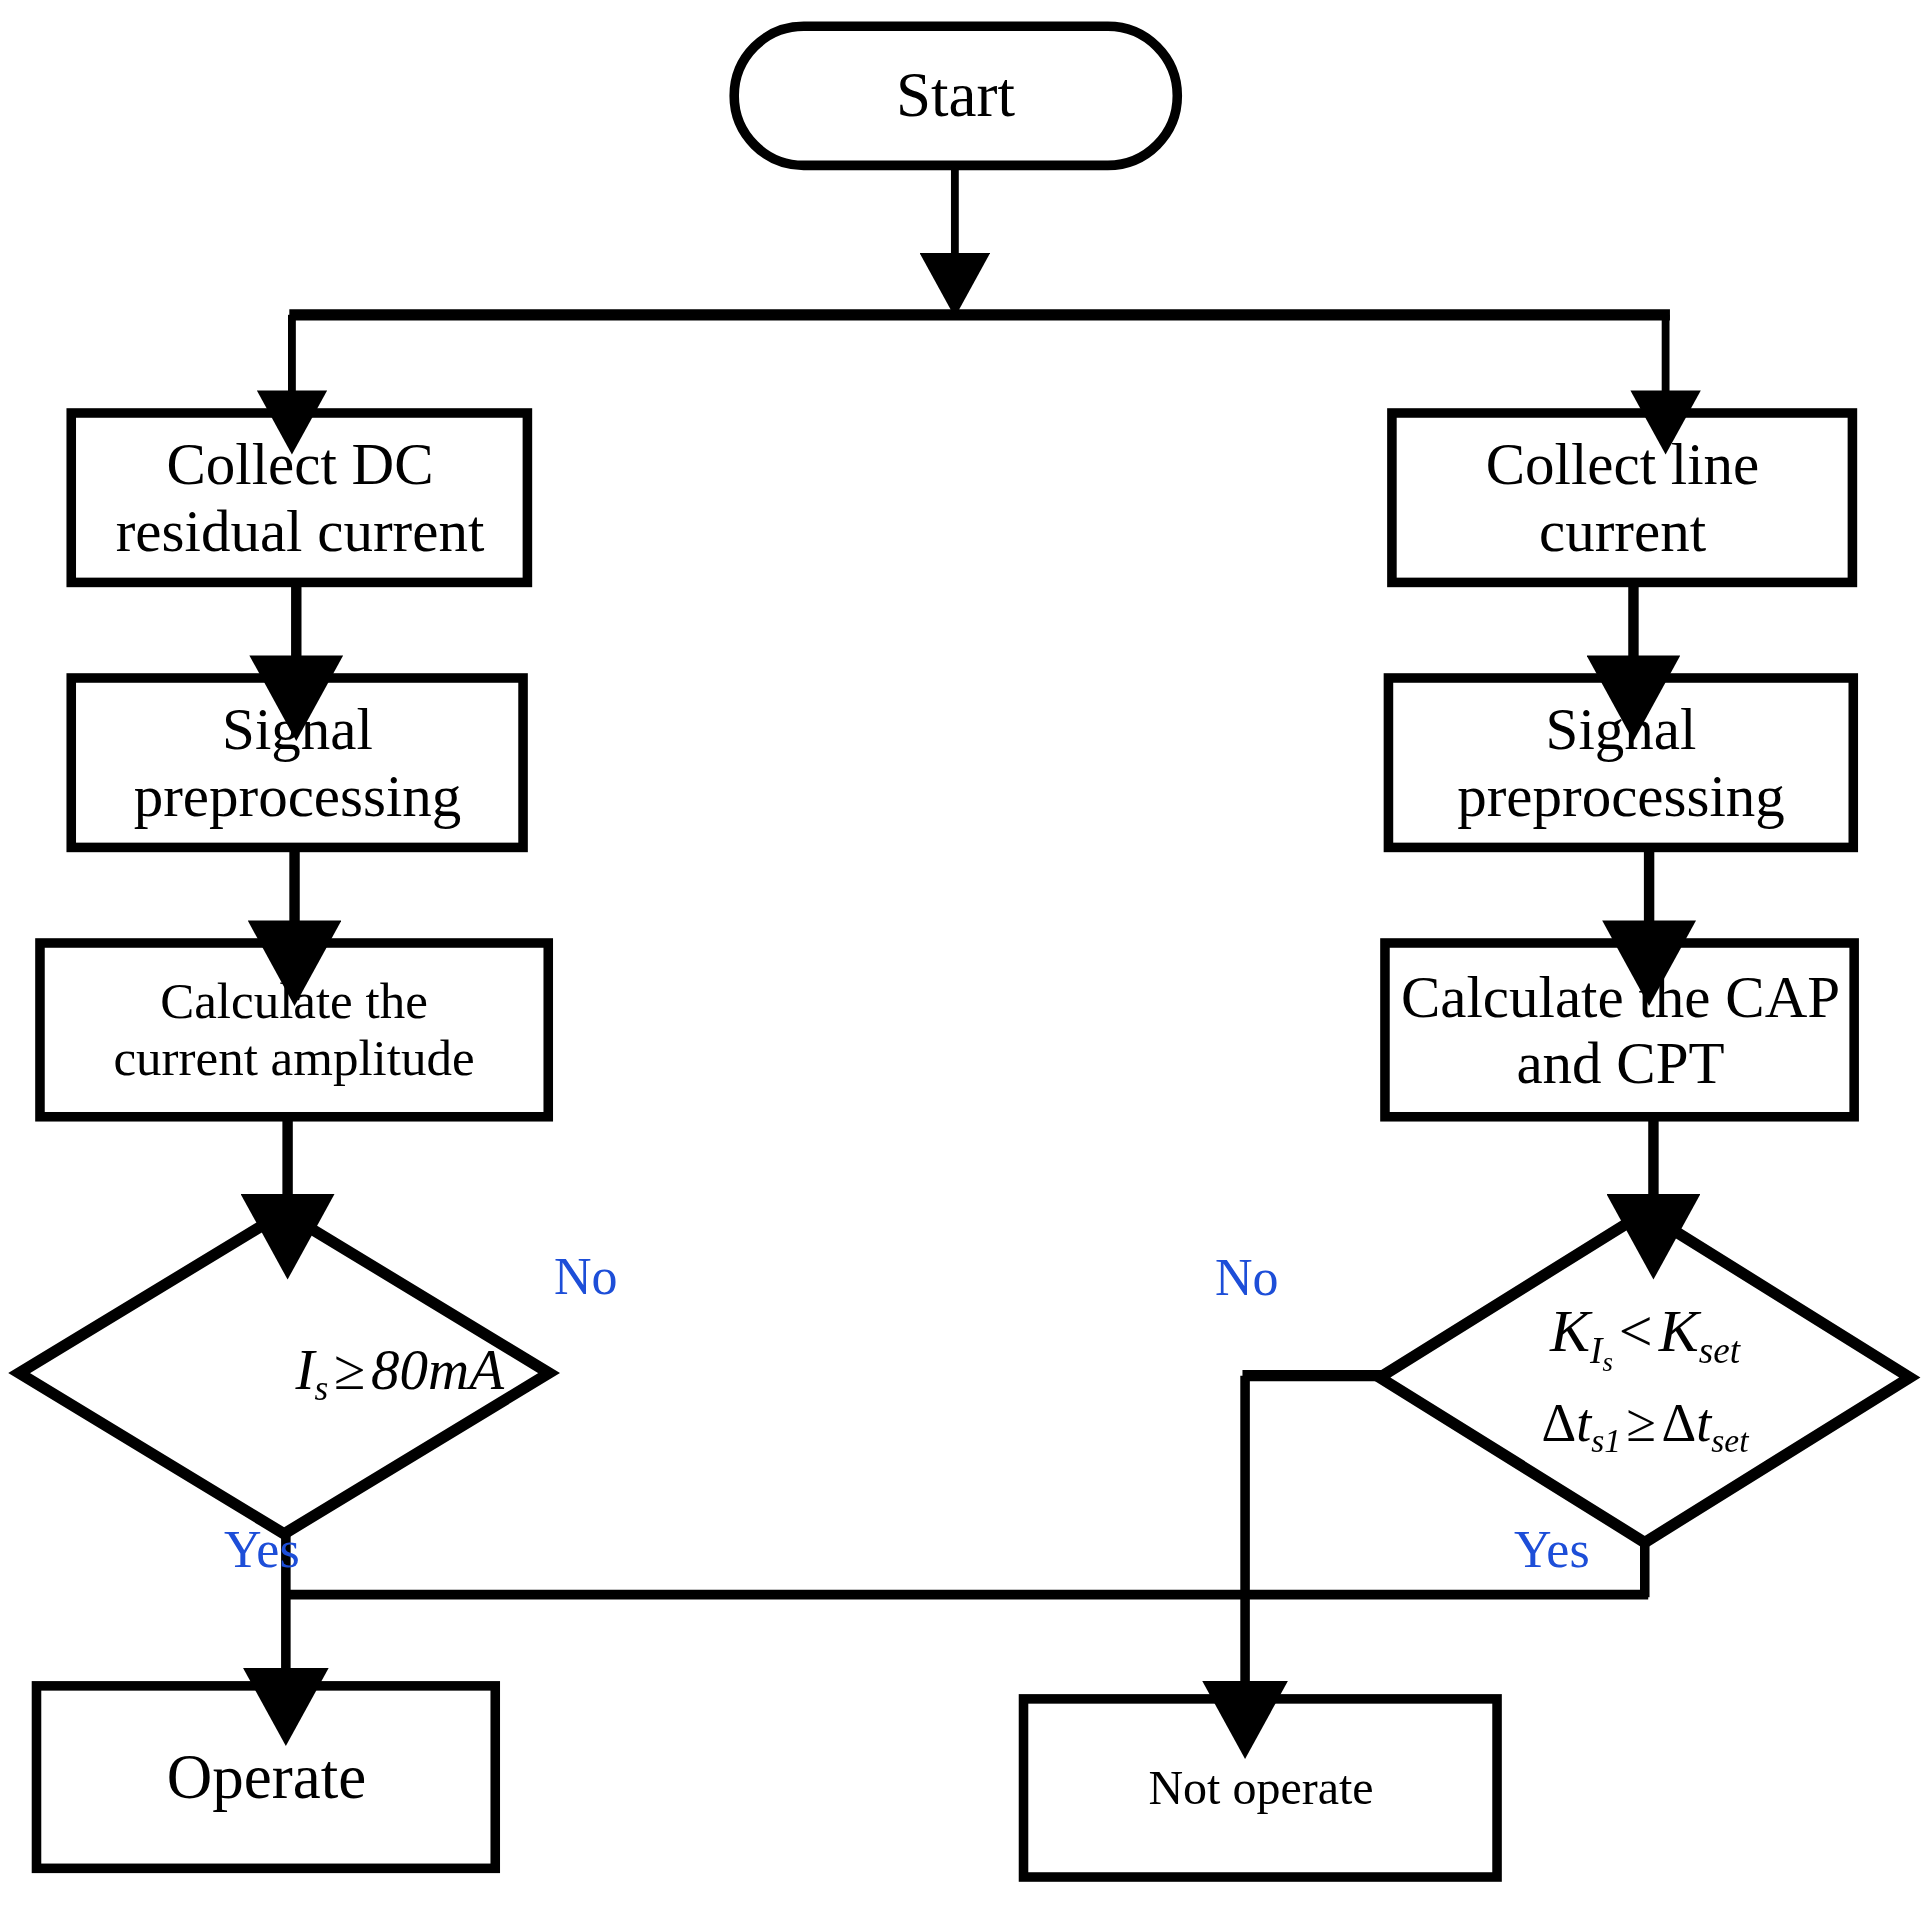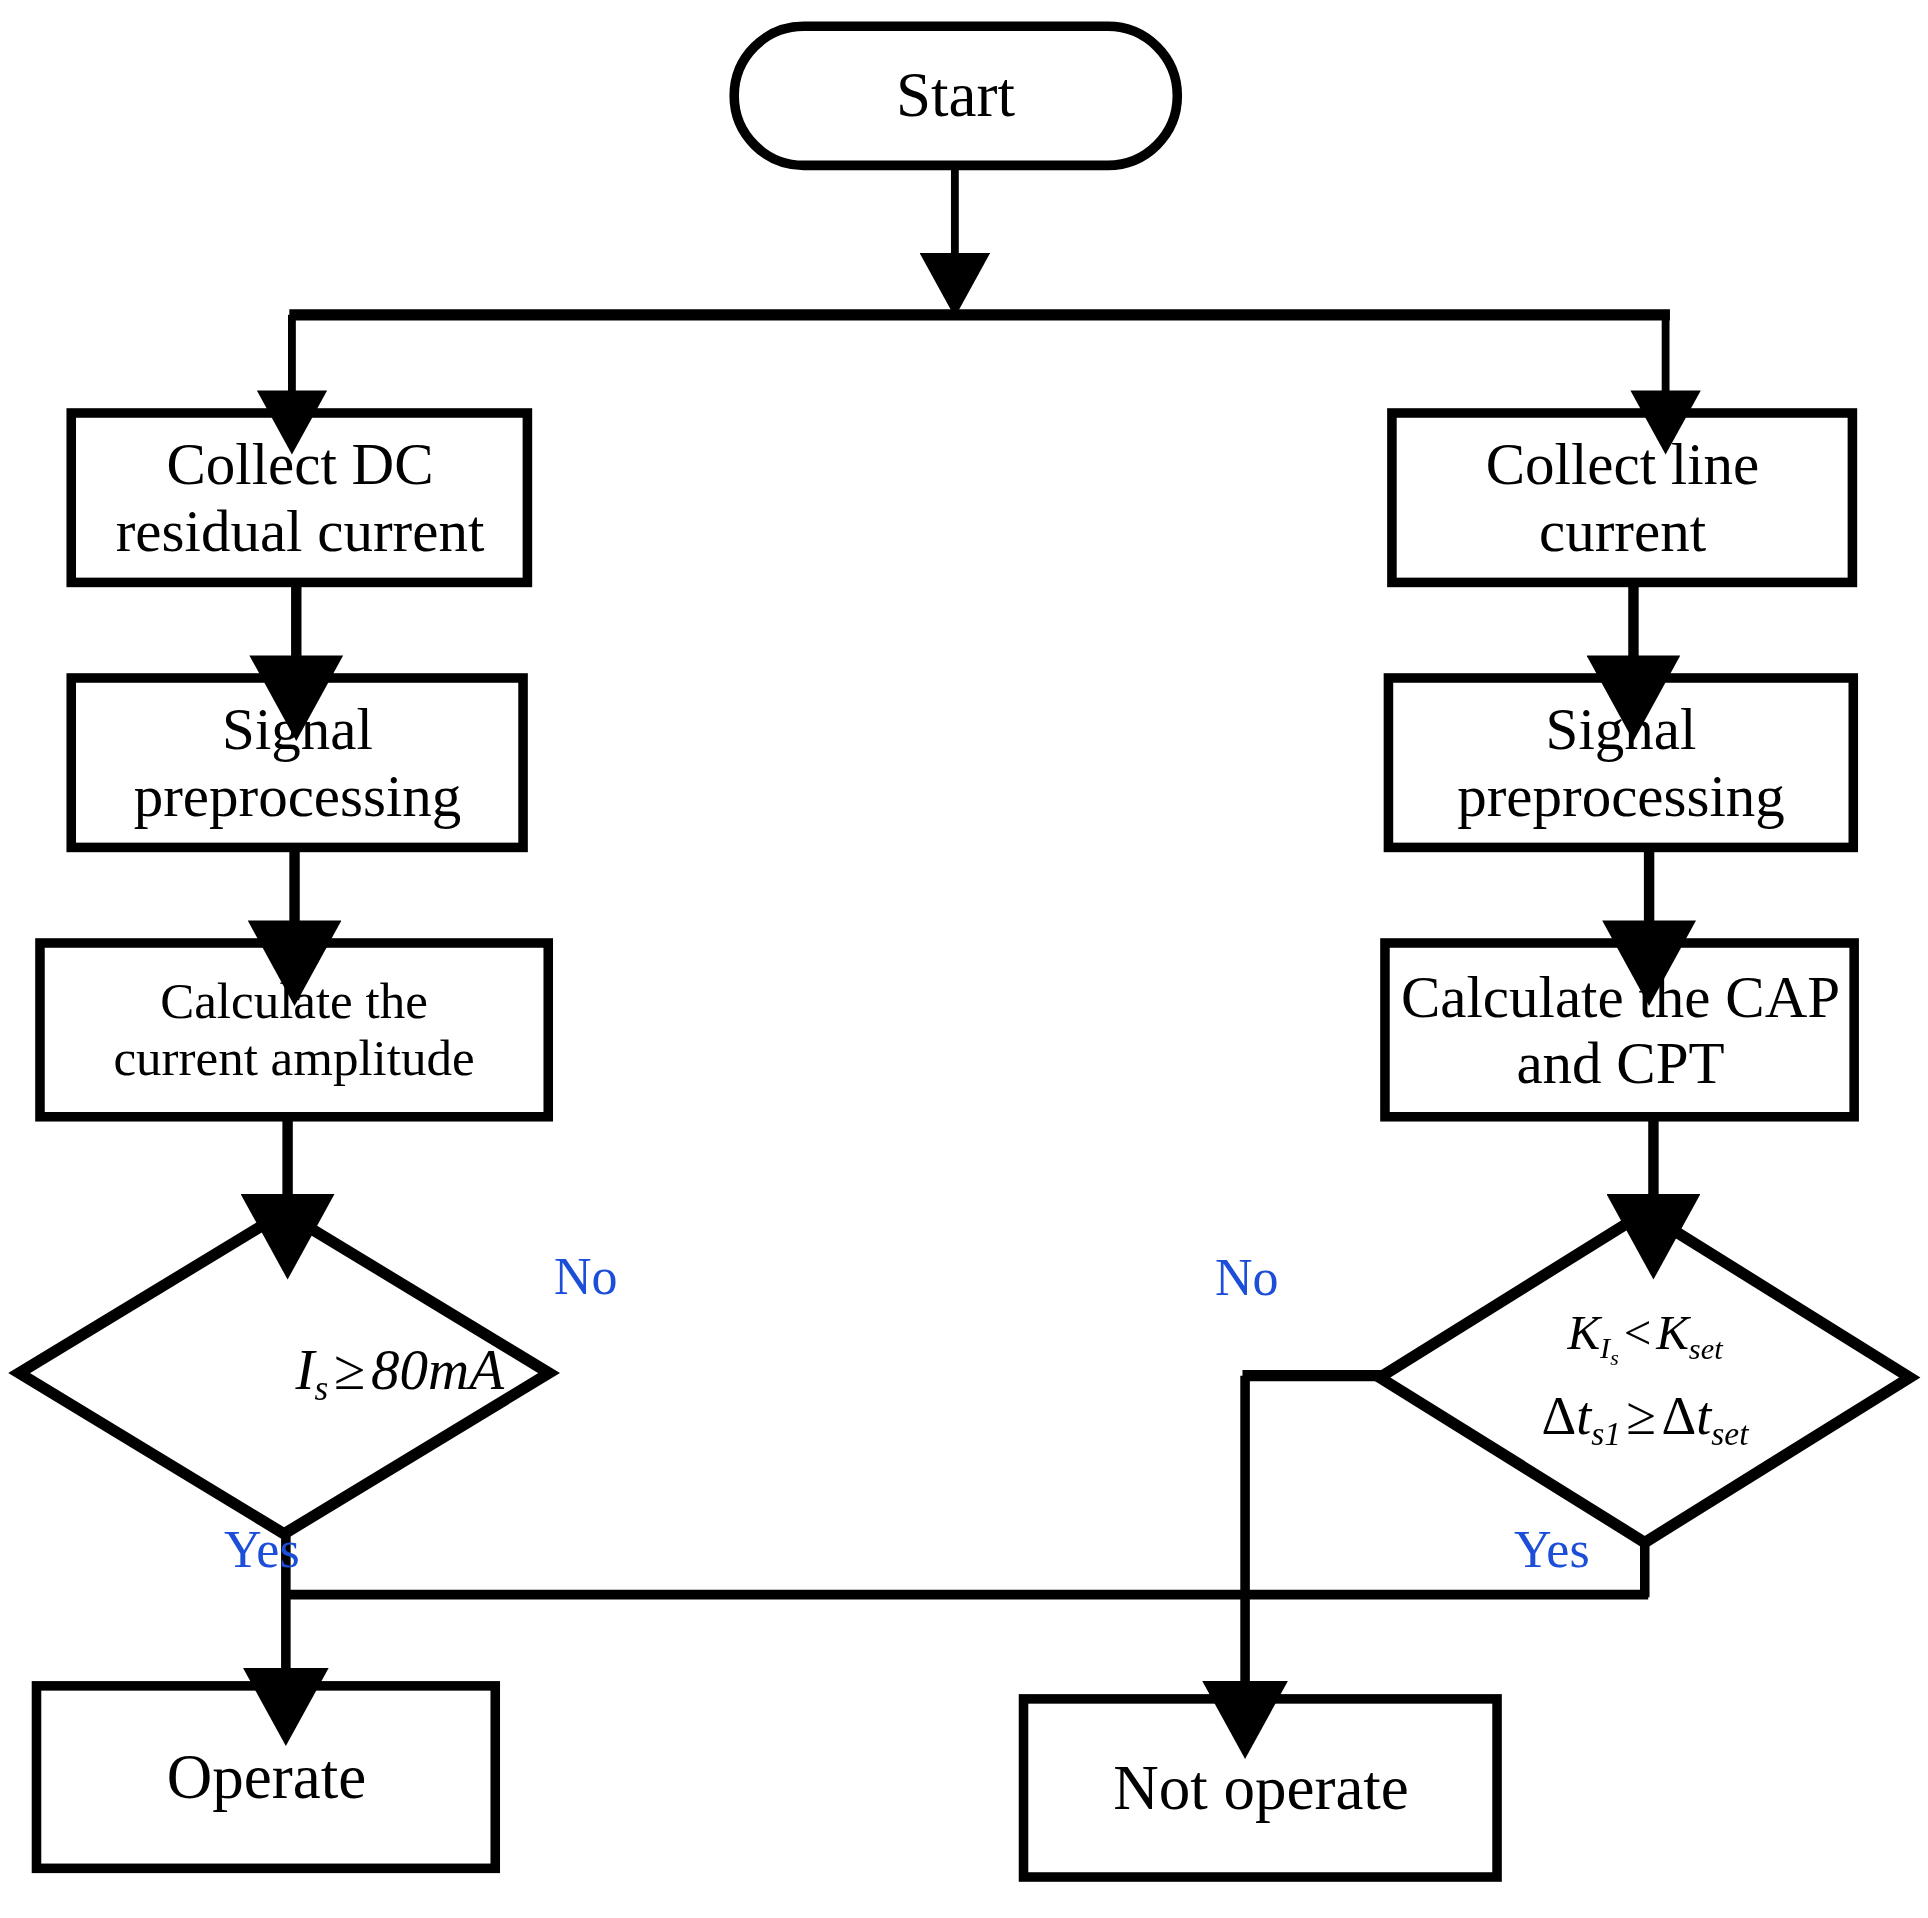--- a/index.html
+++ b/index.html
@@ -150,30 +150,30 @@
 
   <div class="node-label" style="left:1392px; top:413px; width:461px; height:169px; font-size:59px;">Collect line
 current</div>
 
   <div class="node-label" style="left:1380px; top:678px; width:482px; height:169px; font-size:59px;">Signal
 preprocessing</div>
 
   <div class="node-label" style="left:1377px; top:943px; width:487px; height:174px; font-size:59px;">Calculate the CAP
 and CPT</div>
 
-  <div class="node-label" style="left:1024px; top:1699px; width:474px; height:178px; font-size:63px;">Not operate</div>
+  <div class="node-label" style="left:1024px; top:1699px; width:474px; height:178px; font-size:48px;">Not operate</div>
 
   <div class="diamond-text" style="left:61px; top:1317px; width:443px; height:113px;align-items:flex-end;">
     <span class="math" style="font-size:57px;">
       <span>I</span><sub>s</sub><span class="op">≥</span><span>80</span><span>mA</span>
     </span>
   </div>
 
   <div class="diamond-text" style="left:1425px; top:1278px; width:440px; height:200px; gap:14px;">
-    <span class="math" style="font-size:49px;">
+    <span class="math" style="font-size:60px;">
       <span>K</span><sub><span>I</span><sub>s</sub></sub><span class="op">&lt;</span><span>K</span><sub>set</sub>
     </span>
     <span class="math" style="font-size:54px;">
       <span class="up">Δ</span><span>t</span><sub>s1</sub><span class="op">≥</span><span class="up">Δ</span><span>t</span><sub>set</sub>
     </span>
   </div>
 
   <div class="edge-label" style="left:554px; top:1243px;">No</div>
   <div class="edge-label" style="left:224px; top:1516px;">Yes</div>
   <div class="edge-label" style="left:1215px; top:1244px;">No</div>

